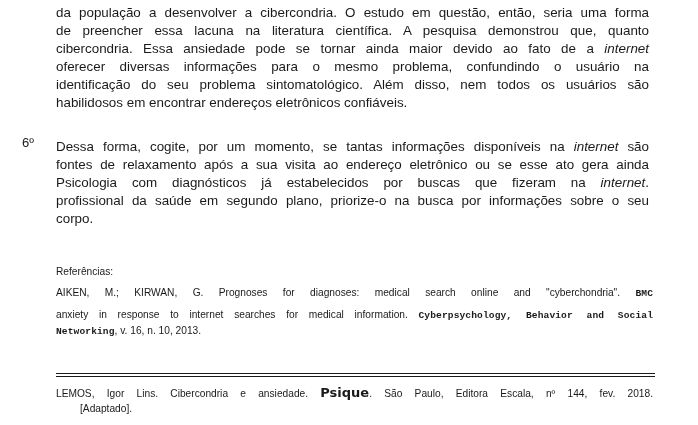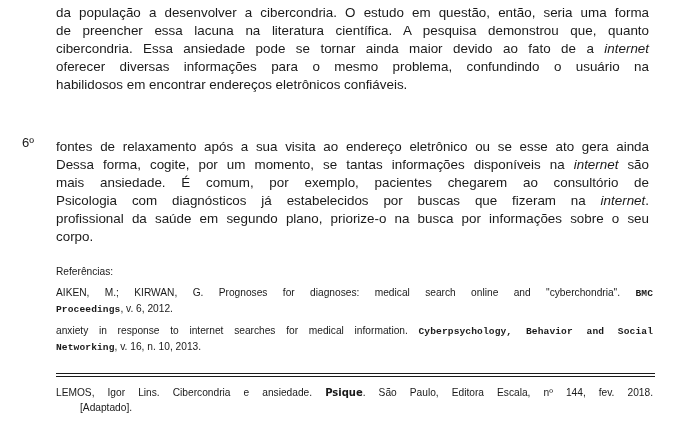--- a/index.html
+++ b/index.html
@@ -112,53 +112,52 @@
     text-align: justify;
     text-align-last: justify;
   }
   .source .line.last {
     text-align-last: left;
     padding-left: 24px;
   }
   .source b {
     font-family: "DejaVu Sans", sans-serif;
     font-weight: bold;
-    font-size: 10px;
+    font-size: 13px;
   }
 </style>
 </head>
 <body>
 
 <div class="page">
 
   <div class="para para-cont">
     <span class="line">da população a desenvolver a cibercondria. O estudo em questão, então, seria uma forma</span>
     <span class="line">de preencher essa lacuna na literatura científica. A pesquisa demonstrou que, quanto</span>
     <span class="line"><span>cibercondria. Essa ansiedade pode se tornar ainda maior devido ao fato de a </span><em>internet</em></span>
     <span class="line">oferecer diversas informações para o mesmo problema, confundindo o usuário na</span>
+    <span class="line">identificação do seu problema sintomatológico. Além disso, nem todos os usuários são</span>
     <span class="line last">habilidosos em encontrar endereços eletrônicos confiáveis.</span>
   </div>
 
   <div class="para-num">6º</div>
 
   <div class="para para-6">
+    <span class="line"><span>Dessa forma, cogite, por um momento, se tantas informações disponíveis na </span><em>internet</em><span> são</span></span>
     <span class="line">fontes de relaxamento após a sua visita ao endereço eletrônico ou se esse ato gera ainda</span>
-    <span class="line"><span>Dessa forma, cogite, por um momento, se tantas informações disponíveis na </span><em>internet</em><span> são</span></span>
-    <span class="line">mais ansiedade. É comum, por exemplo, pacientes chegarem ao consultório de</span>
     <span class="line"><span>Psicologia com diagnósticos já estabelecidos por buscas que fizeram na </span><em>internet</em><span>.</span></span>
     <span class="line">profissional da saúde em segundo plano, priorize-o na busca por informações sobre o seu</span>
     <span class="line last">corpo.</span>
   </div>
 
   <div class="refs">
     <span class="refs-title">Referências:</span>
 
     <div class="ref">
       <span class="line"><span>AIKEN, M.; KIRWAN, G. Prognoses for diagnoses: medical search online and "cyberchondria". </span><b>BMC</b></span>
-      <span class="line last"><b>Proceedings</b><span>, v. 6, 2012.</span></span>
     </div>
 
     <div class="ref">
       <span class="line"><span>anxiety in response to internet searches for medical information. </span><b>Cyberpsychology, Behavior and Social</b></span>
       <span class="line last"><b>Networking</b><span>, v. 16, n. 10, 2013.</span></span>
     </div>
   </div>
 
   <div class="separator"></div>
 

